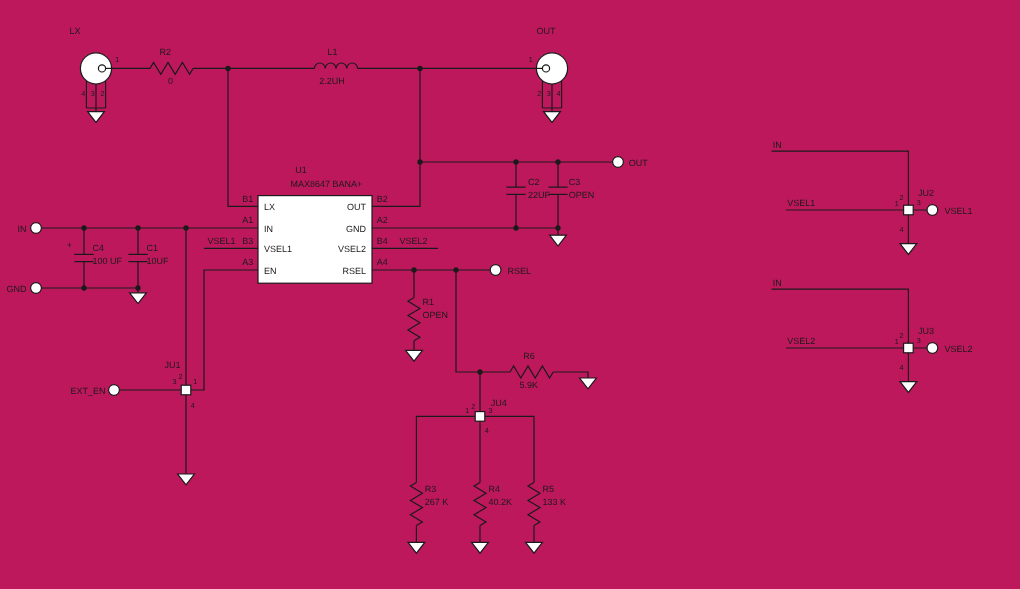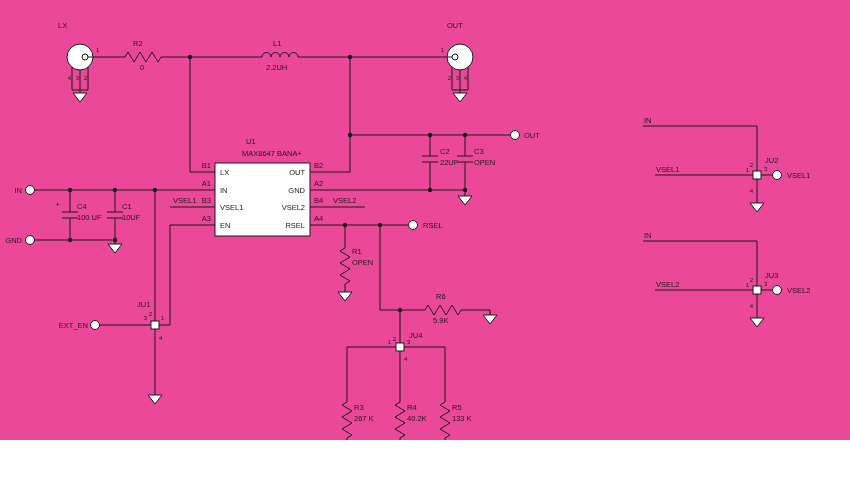--- a/index.html
+++ b/index.html
@@ -1,16 +1,16 @@
 <!DOCTYPE html>
 <html><head>
 <meta charset="utf-8">
 <style>
   html,body{margin:0;padding:0;background:#fff;}
-  .page{width:850px;height:440px;background:#ec4899;position:relative;overflow:hidden;text-decoration:underline;}
+  .page{width:850px;height:491px;background:#be185d;position:relative;overflow:hidden;text-decoration:underline;}
   svg text{font-family:"Liberation Sans",sans-serif;font-size:7.5px;fill:#1a1a1a;}
   svg text.pn{font-size:6px;}
   svg text.end{text-anchor:end;}
   .wire{stroke:#1a1a1a;stroke-width:1;fill:none;}
   .sym{stroke:#1a1a1a;stroke-width:1;fill:none;}
   .symf{stroke:#1a1a1a;stroke-width:1;fill:#fff;}
   .dot{fill:#1a1a1a;stroke:none;}
   .box{stroke:#1a1a1a;stroke-width:1;fill:#fff;}
 </style>
 </head>

